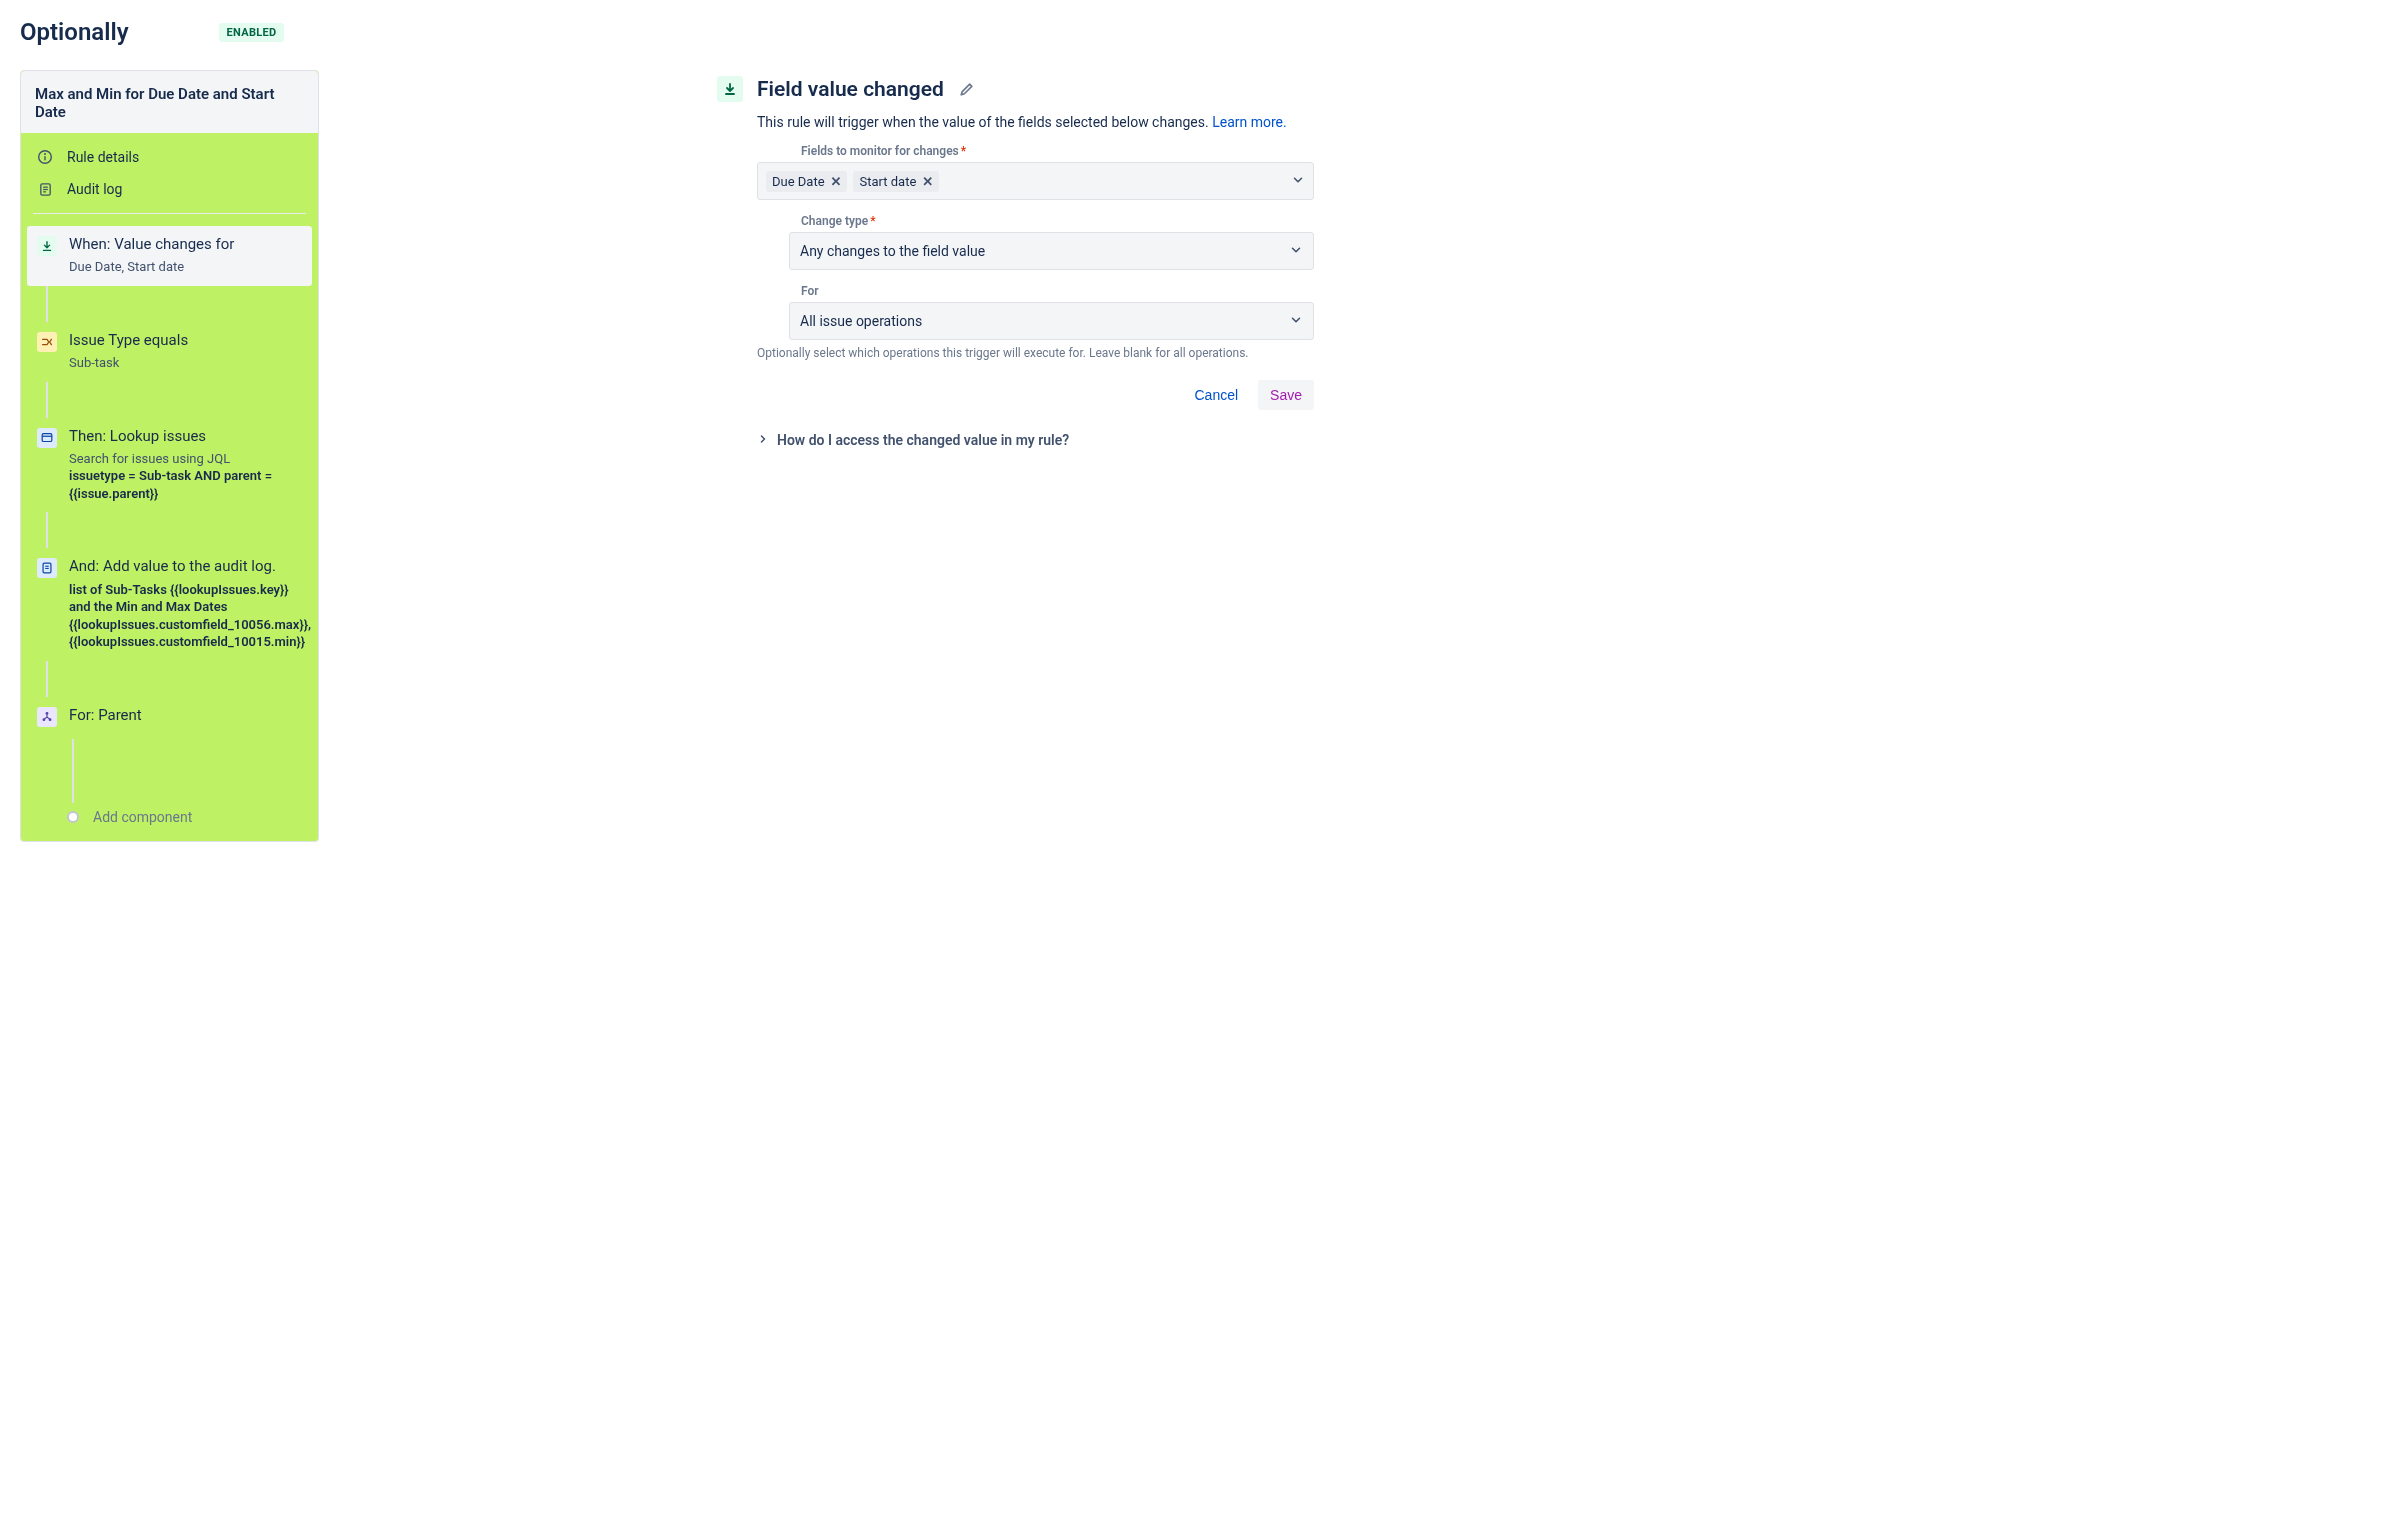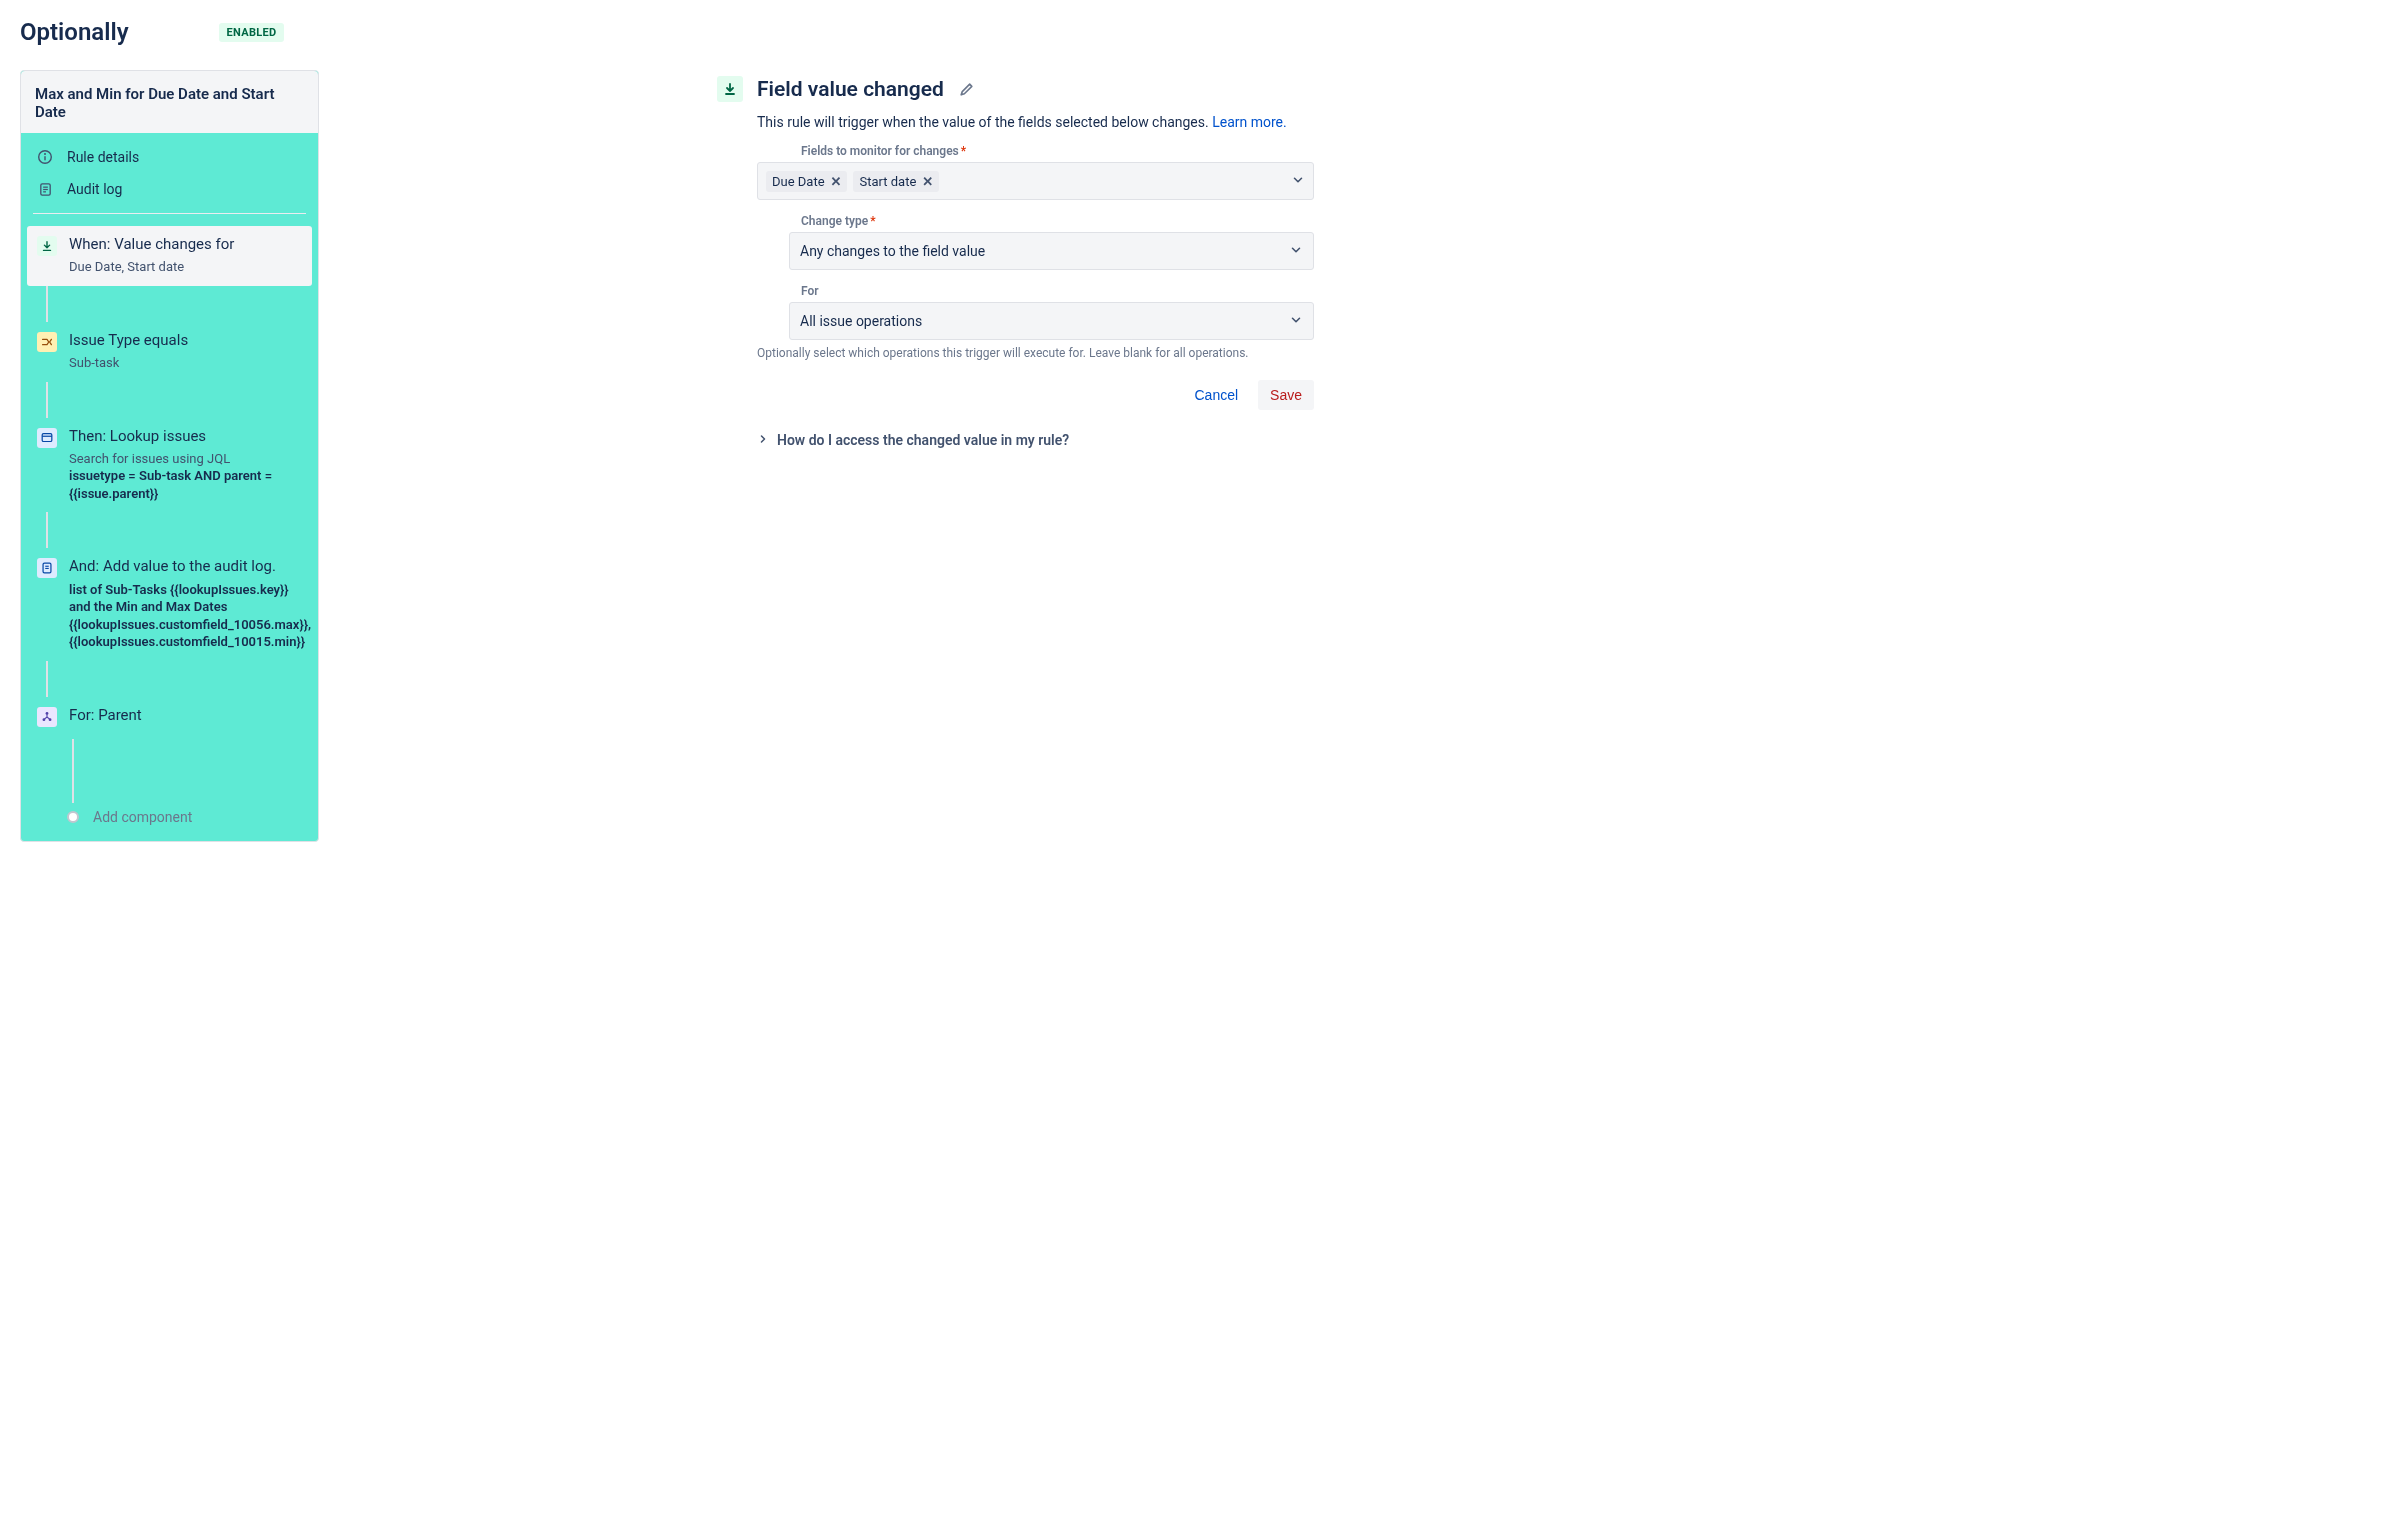--- a/index.html
+++ b/index.html
@@ -22,21 +22,21 @@
     letter-spacing: 0.3px;
   }
 
   .layout { display: flex; gap: 398px; align-items: flex-start; }
 
   
   .rule-panel {
     width: 299px;
     border: 1px solid #DFE1E6;
     border-radius: 4px;
-    background: #5eead4;
+    background: #bef264;
     flex-shrink: 0;
   }
   .rule-title {
     padding: 14px 14px 12px;
     font-size: 15px;
     font-weight: 600;
     background: #F4F5F7;
     border-radius: 4px 4px 0 0;
   }
   .meta-list { padding: 8px 6px 0; }
@@ -123,21 +123,21 @@
     padding: 3px 6px; font-size: 13px; display: inline-flex; align-items: center; gap: 6px;
     color:#172B4D;
   }
   .chip .x { font-weight: 700; color:#42526E; cursor:pointer; }
   .field-plain { padding: 8px 10px; color:#172B4D; font-size:14px;margin-left:32px;}
   .helper { font-size: 12px; color: #6B778C; margin-top: -8px; margin-bottom: 20px; }
 
   .actions { display:flex; justify-content:flex-end; gap:8px; margin-bottom: 22px;}
   .btn { padding: 7px 12px; border-radius: 3px; border:none; font-size:14px; cursor:pointer; background:transparent;}
   .btn-cancel { color:#0052CC; font-weight:500;}
-  .btn-save { background:#F4F5F7; color:#b91c1c; cursor:default;}
+  .btn-save { background:#F4F5F7; color:#a21caf; cursor:default;}
 
   .accordion {
     display:flex; align-items:center; gap:8px; color:#42526E; font-weight:600;
     font-size:14px; cursor:pointer;
   }
   .accordion .caret { font-size:12px;}
 </style>
 </head>
 <body>
 

